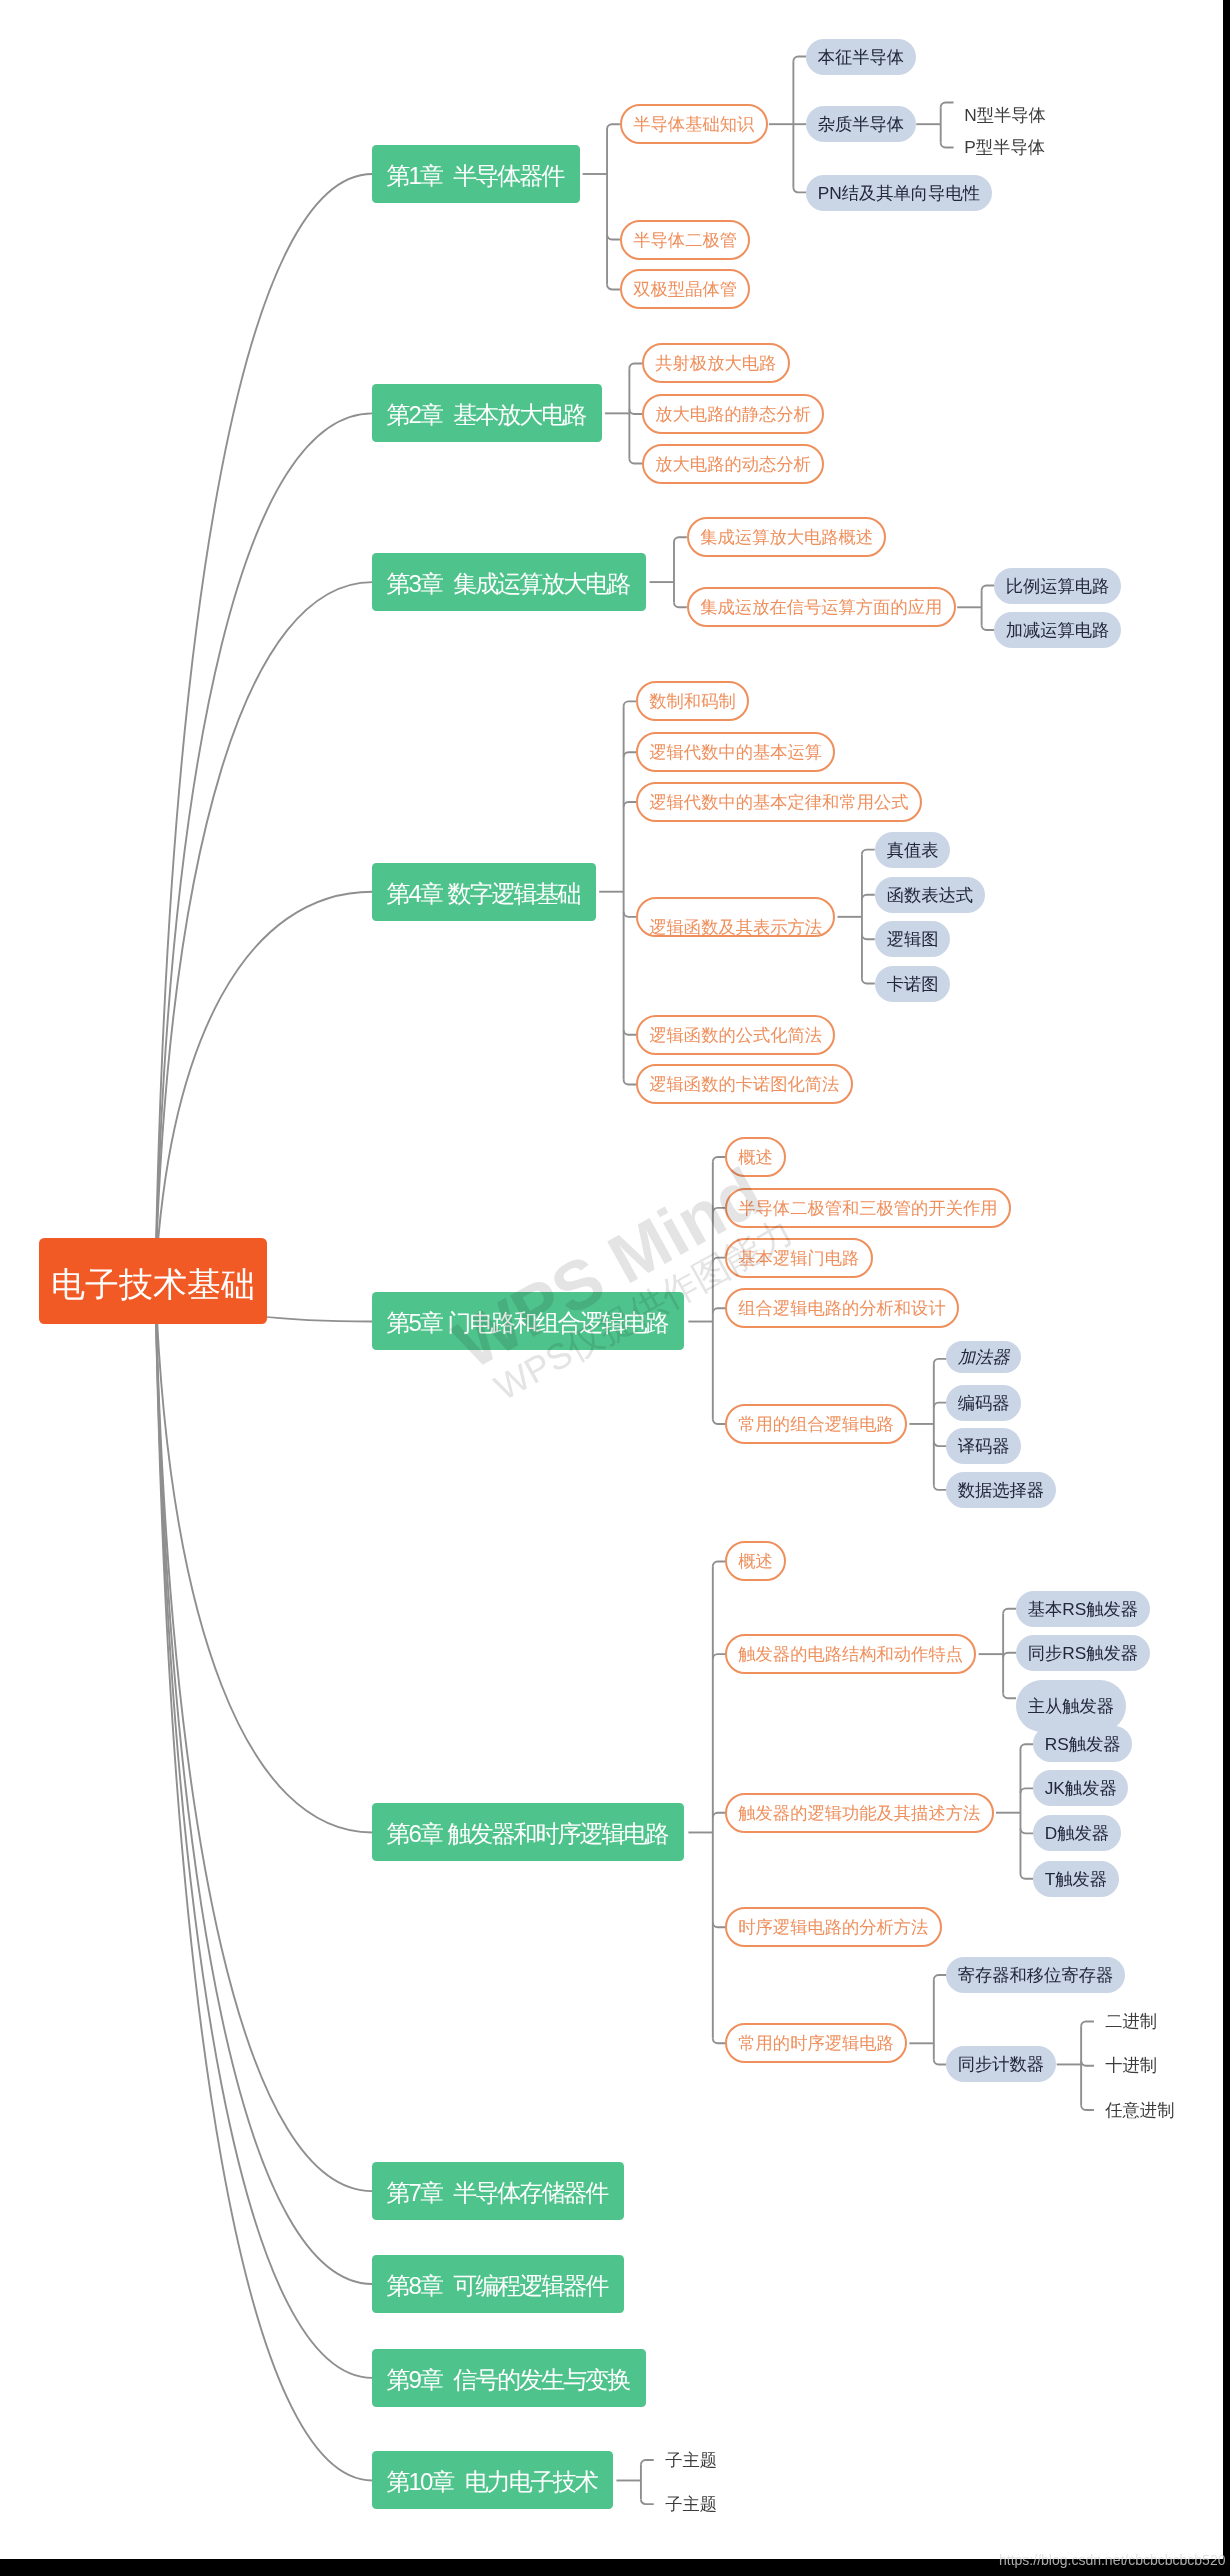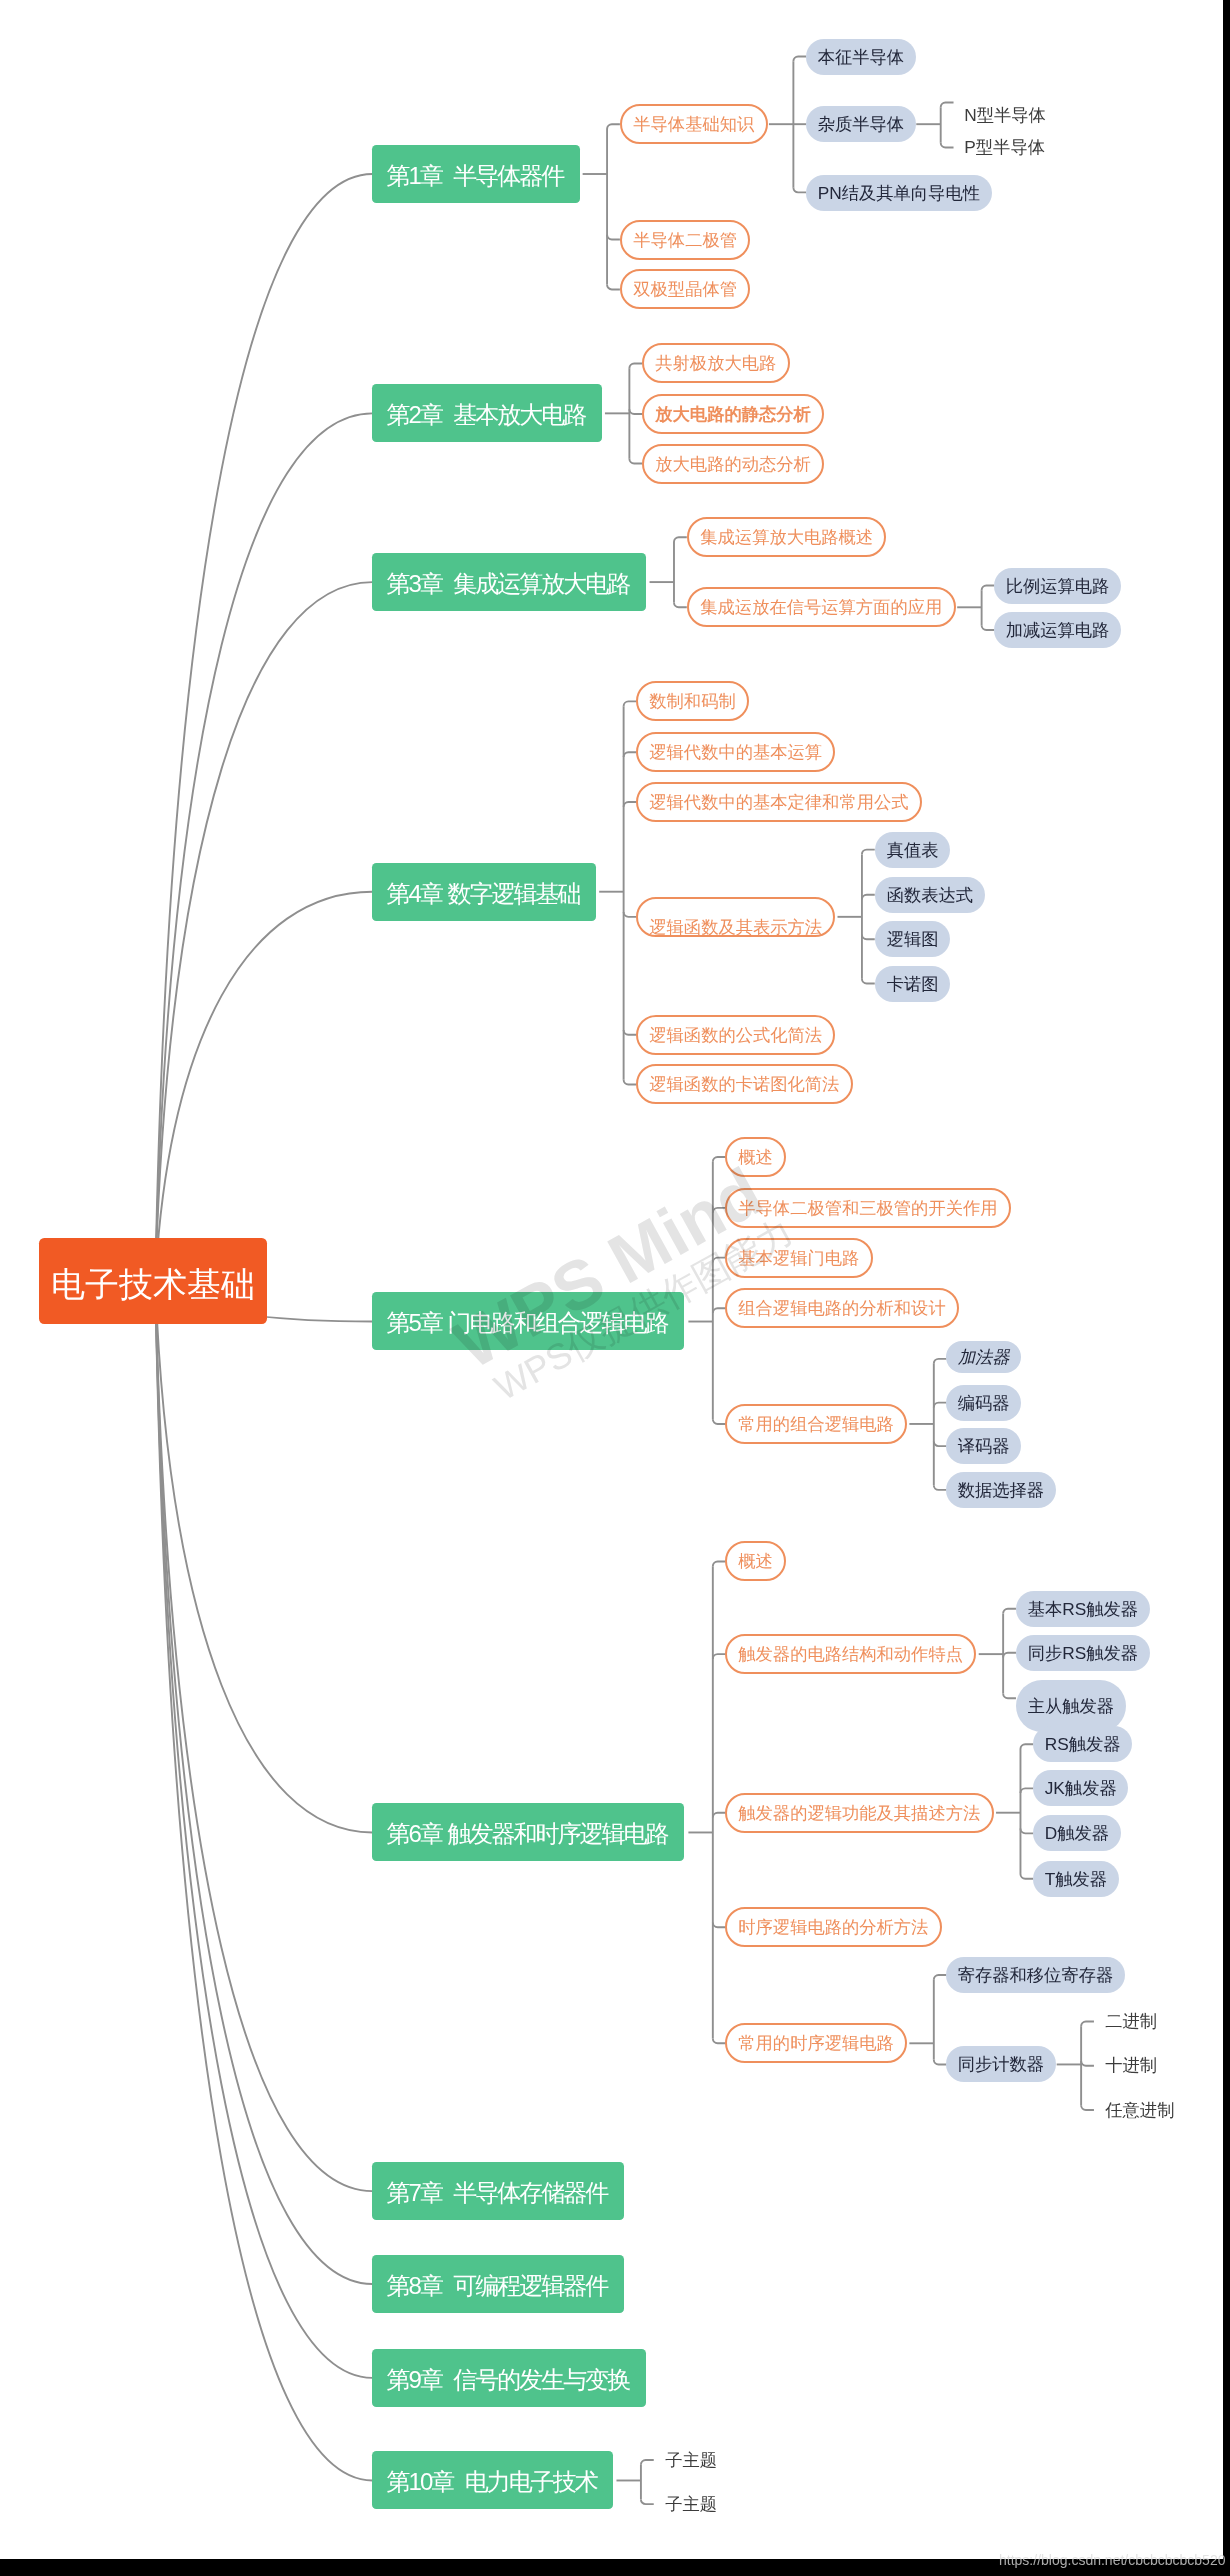--- a/index.html
+++ b/index.html
@@ -134,21 +134,21 @@
         <div class="node lvl2" style="height: 40px; padding: 0px 11.3px; left: 620px; top: 104px;"><span>半导体基础知识</span></div>
         <div class="node lvl3" style="height: 36px; padding: 0px 11.7px; left: 806px; top: 39px;"><span>本征半导体</span></div>
         <div class="node lvl3" style="height: 36px; padding: 0px 11.7px; left: 806px; top: 106px;"><span>杂质半导体</span></div>
         <div class="node lvl4" style="height: 26px; padding: 0px 11.3px; left: 953px; top: 102px;"><span>N型半导体</span></div>
         <div class="node lvl4" style="height: 26px; padding: 0px 11.3px; left: 953px; top: 134px;"><span>P型半导体</span></div>
         <div class="node lvl3" style="height: 36px; padding: 0px 11.7px; left: 806px; top: 175px;"><span>PN结及其单向导电性</span></div>
         <div class="node lvl2" style="height: 40px; padding: 0px 11.3px; left: 620px; top: 220px;"><span>半导体二极管</span></div>
         <div class="node lvl2" style="height: 40px; padding: 0px 11.3px; left: 620px; top: 269px;"><span>双极型晶体管</span></div>
         <div class="node lvl1" style="height: 58px; padding: 0px 14.6px; left: 372px; top: 384px;"><span>第2章  基本放大电路</span></div>
         <div class="node lvl2" style="height: 40px; padding: 0px 11.3px; left: 642px; top: 343px;"><span>共射极放大电路</span></div>
-        <div class="node lvl2" style="height: 40px; padding: 0px 11.3px; left: 642px; top: 394px; font-weight: bold;"><span>放大电路的静态分析</span></div>
+        <div class="node lvl2" style="height: 40px; padding: 0px 11.3px; left: 642px; top: 394px;"><span>放大电路的静态分析</span></div>
         <div class="node lvl2" style="height: 40px; padding: 0px 11.3px; left: 642px; top: 444px;"><span>放大电路的动态分析</span></div>
         <div class="node lvl1" style="height: 58px; padding: 0px 14.6px; left: 372px; top: 553px;"><span>第3章  集成运算放大电路</span></div>
         <div class="node lvl2" style="height: 40px; padding: 0px 11.3px; left: 687px; top: 517px;"><span>集成运算放大电路概述</span></div>
         <div class="node lvl2" style="height: 40px; padding: 0px 11.3px; left: 687px; top: 587px;"><span>集成运放在信号运算方面的应用</span></div>
         <div class="node lvl3" style="height: 36px; padding: 0px 11.7px; left: 994px; top: 568px;"><span>比例运算电路</span></div>
         <div class="node lvl3" style="height: 36px; padding: 0px 11.7px; left: 994px; top: 612px; justify-content: center;"><span>加减运算电路</span></div>
         <div class="node lvl1" style="height: 58px; padding: 0px 14.6px; left: 372px; top: 863px;"><span>第4章 数字逻辑基础</span></div>
         <div class="node lvl2" style="height: 40px; padding: 0px 11.3px; left: 636px; top: 681px;"><span>数制和码制</span></div>
         <div class="node lvl2" style="height: 40px; padding: 0px 11.3px; left: 636px; top: 732px;"><span>逻辑代数中的基本运算</span></div>
         <div class="node lvl2" style="height: 40px; padding: 0px 11.3px; left: 636px; top: 782px; justify-content: center;"><span>逻辑代数中的基本定律和常用公式</span></div>

